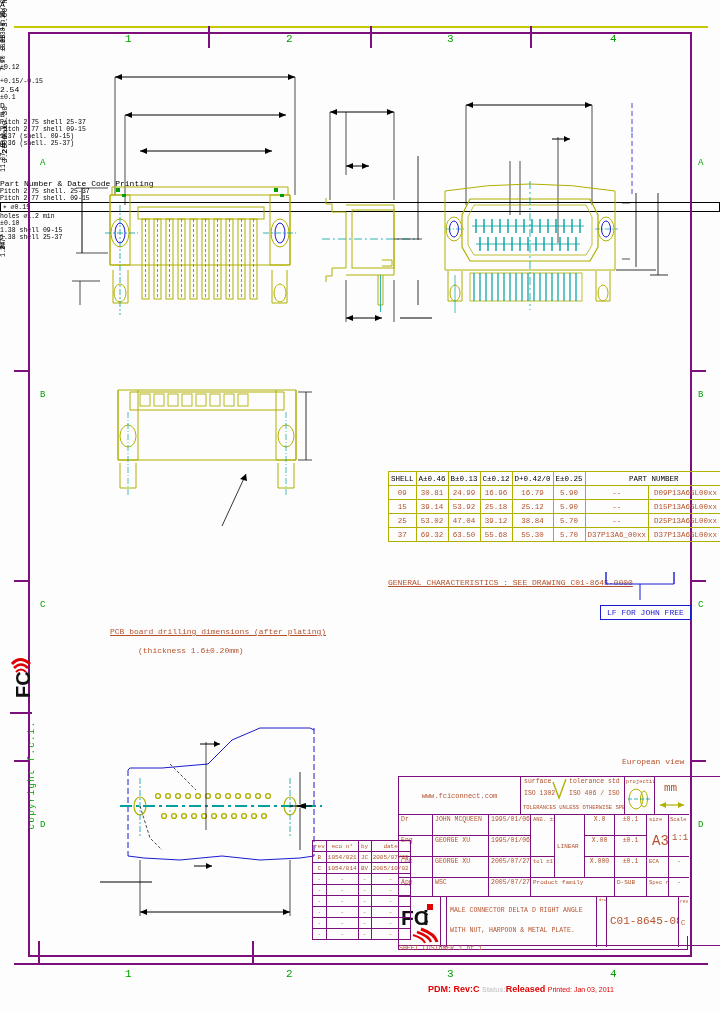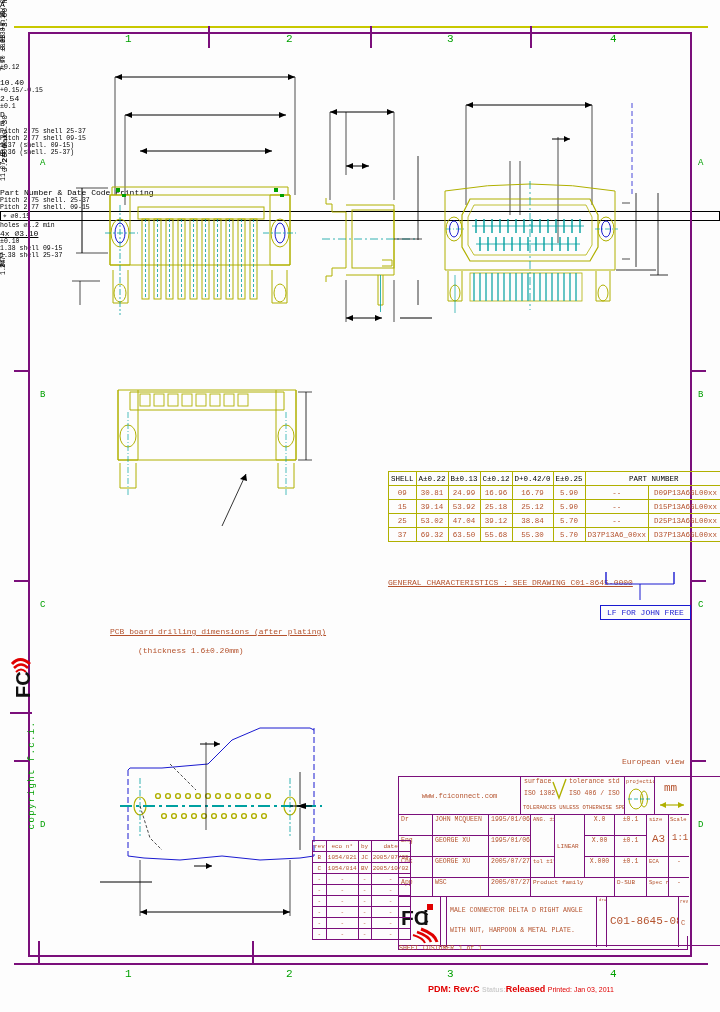--- a/index.html
+++ b/index.html
@@ -313,21 +313,20 @@
     <line x1="24" y1="238" x2="60" y2="238" stroke="#000" stroke-width="1"></line>
     <polygon points="24,238 31,235 31,241" fill="#000"></polygon>
     <polygon points="60,238 53,235 53,241" fill="#000"></polygon>
     <line x1="24" y1="200" x2="24" y2="242" stroke="#000" stroke-width="0.7"></line>
     <line x1="72" y1="200" x2="72" y2="242" stroke="#000" stroke-width="0.7"></line>
     <line x1="78" y1="238" x2="110" y2="238" stroke="#000" stroke-width="1"></line>
   </svg>
   <div class="dim-s" style="left:330px; top:88px">C</div>
   <div class="dim-s" style="left:385px; top:87px">±0.12</div>
   <div class="dim-s" style="left:412px; top:230px; transform:rotate(-90deg); transform-origin:left top;">7.90 ±0.1</div>
-  <div class="dim" style="left:340px; top:327px">10.40</div>
   <div class="dim-s" style="left:340px; top:313px">+0.15/-0.15</div>
   <div class="dim" style="left:396px; top:322px">2.54</div>
   <div class="dim-s" style="left:425px; top:317px">±0.1</div>
 
   <svg class="abs" style="left:440px; top:95px" width="255" height="220">
 
     <line x1="26" y1="10" x2="152" y2="10" stroke="#000" stroke-width="1"></line>
     <polygon points="26,10 33,7 33,13" fill="#000"></polygon>
     <polygon points="152,10 145,7 145,13" fill="#000"></polygon>
     <line x1="26" y1="10" x2="26" y2="110" stroke="#000" stroke-width="0.7"></line>
@@ -467,21 +466,21 @@
     <line x1="112" y1="148" x2="136" y2="96" stroke="#000" stroke-width="0.8"></line>
     <polygon points="136,96 130,101 137,103" fill="#000"></polygon>
   </svg>
   <div class="dim-s" style="left:312px; top:432px; transform:rotate(-90deg); transform-origin:left top;">11.07 ±0.1</div>
   <div class="dim" style="left:198px; top:553px">Part Number &amp; Date Code Printing</div>
 
   <table class="shell-table">
     <thead>
       <tr>
         <th>SHELL</th>
-        <th>A±0.22</th>
+        <th>A±0.46</th>
         <th>B±0.13</th>
         <th>C±0.12</th>
         <th>D+0.42/0</th>
         <th>E±0.25</th>
         <th colspan="2">PART NUMBER</th>
       </tr>
     </thead>
     <tbody>
       <tr>
         <td>09</td>
@@ -600,21 +599,20 @@
     <polygon points="196,146 206,143 206,149" fill="#000"></polygon>
 
     <line x1="190" y1="146" x2="212" y2="146" stroke="#000" stroke-width="1"></line>
 
     <line x1="0" y1="222" x2="52" y2="222" stroke="#000" stroke-width="1"></line>
   </svg>
   <div class="dim-s" style="left:165px; top:688px">Pitch 2.75 shell. 25-37</div>
   <div class="dim-s" style="left:165px; top:697px">Pitch 2.77 shell. 09-15</div>
   <div class="dim-s" style="left:120px; top:710px; border:1px solid #000; padding:0 2px; background:#fff">⌖ ⌀0.15</div>
   <div class="dim-s" style="left:158px; top:710px">holes ⌀1.2 min</div>
-  <div class="dim" style="left:65px; top:875px; text-decoration:underline">4x ⌀3.10</div>
   <div class="dim-s" style="left:128px; top:858px">±0.10</div>
   <div class="dim-s" style="left:190px; top:873px">1.38 shell 09-15</div>
   <div class="dim-s" style="left:190px; top:884px">1.38 shell 25-37</div>
   <div class="dim" style="left:222px; top:918px">E</div>
   <div class="dim-s" style="left:300px; top:790px; transform:rotate(-90deg); transform-origin:left top;">2.77</div>
   <div class="dim-s" style="left:300px; top:862px; transform:rotate(-90deg); transform-origin:left top;">1.84</div>
 
   <div class="note-brown" style="left:622px; top:757px; position:absolute">European view</div>
 
   <div class="tb">
@@ -670,21 +668,21 @@
     <div class="tb-cell" style="left:156px; top:38px; width:30px; height:63px; display:flex; align-items:center; font-size:6px">LINEAR</div>
     <div class="tb-cell" style="left:186px; top:38px; width:30px; height:21px; text-align:center; border-bottom:1px solid #7b0f7b">X.0</div>
     <div class="tb-cell" style="left:216px; top:38px; width:32px; height:21px; text-align:center">±0.1</div>
     <div class="tb-cell" style="left:186px; top:59px; width:30px; height:21px; text-align:center">X.00</div>
     <div class="tb-cell" style="left:216px; top:59px; width:32px; height:21px; text-align:center">±0.1</div>
     <div class="tb-cell" style="left:186px; top:80px; width:30px; height:21px; text-align:center">X.000</div>
     <div class="tb-cell" style="left:216px; top:80px; width:32px; height:21px; text-align:center">±0.1</div>
 
     <div class="tb-cell" style="left:248px; top:38px; width:22px; height:42px; text-align:center">
       <span style="position:absolute; left:2px; top:1px; font-size:5.5px">size</span>
-      <span style="position:absolute; left:5px; top:18px; font-size:11px">A3</span>
+      <span style="position:absolute; left:5px; top:18px; font-size:14px">A3</span>
     </div>
     <div class="tb-cell" style="left:270px; top:38px; width:20px; height:42px; text-align:center; border-right:none">
       <span style="position:absolute; left:1px; top:1px; font-size:5.5px">Scale</span>
       <span style="position:absolute; left:3px; top:18px; font-size:9px">1:1</span>
     </div>
 
     <div class="tb-cell" style="left:248px; top:80px; width:22px; height:21px; font-size:5.5px">ECA</div>
     <div class="tb-cell" style="left:270px; top:80px; width:20px; height:21px; text-align:center; border-right:none">-</div>
 
     <div class="tb-cell" style="left:132px; top:101px; width:84px; height:19px; font-size:6px">Product family</div>

